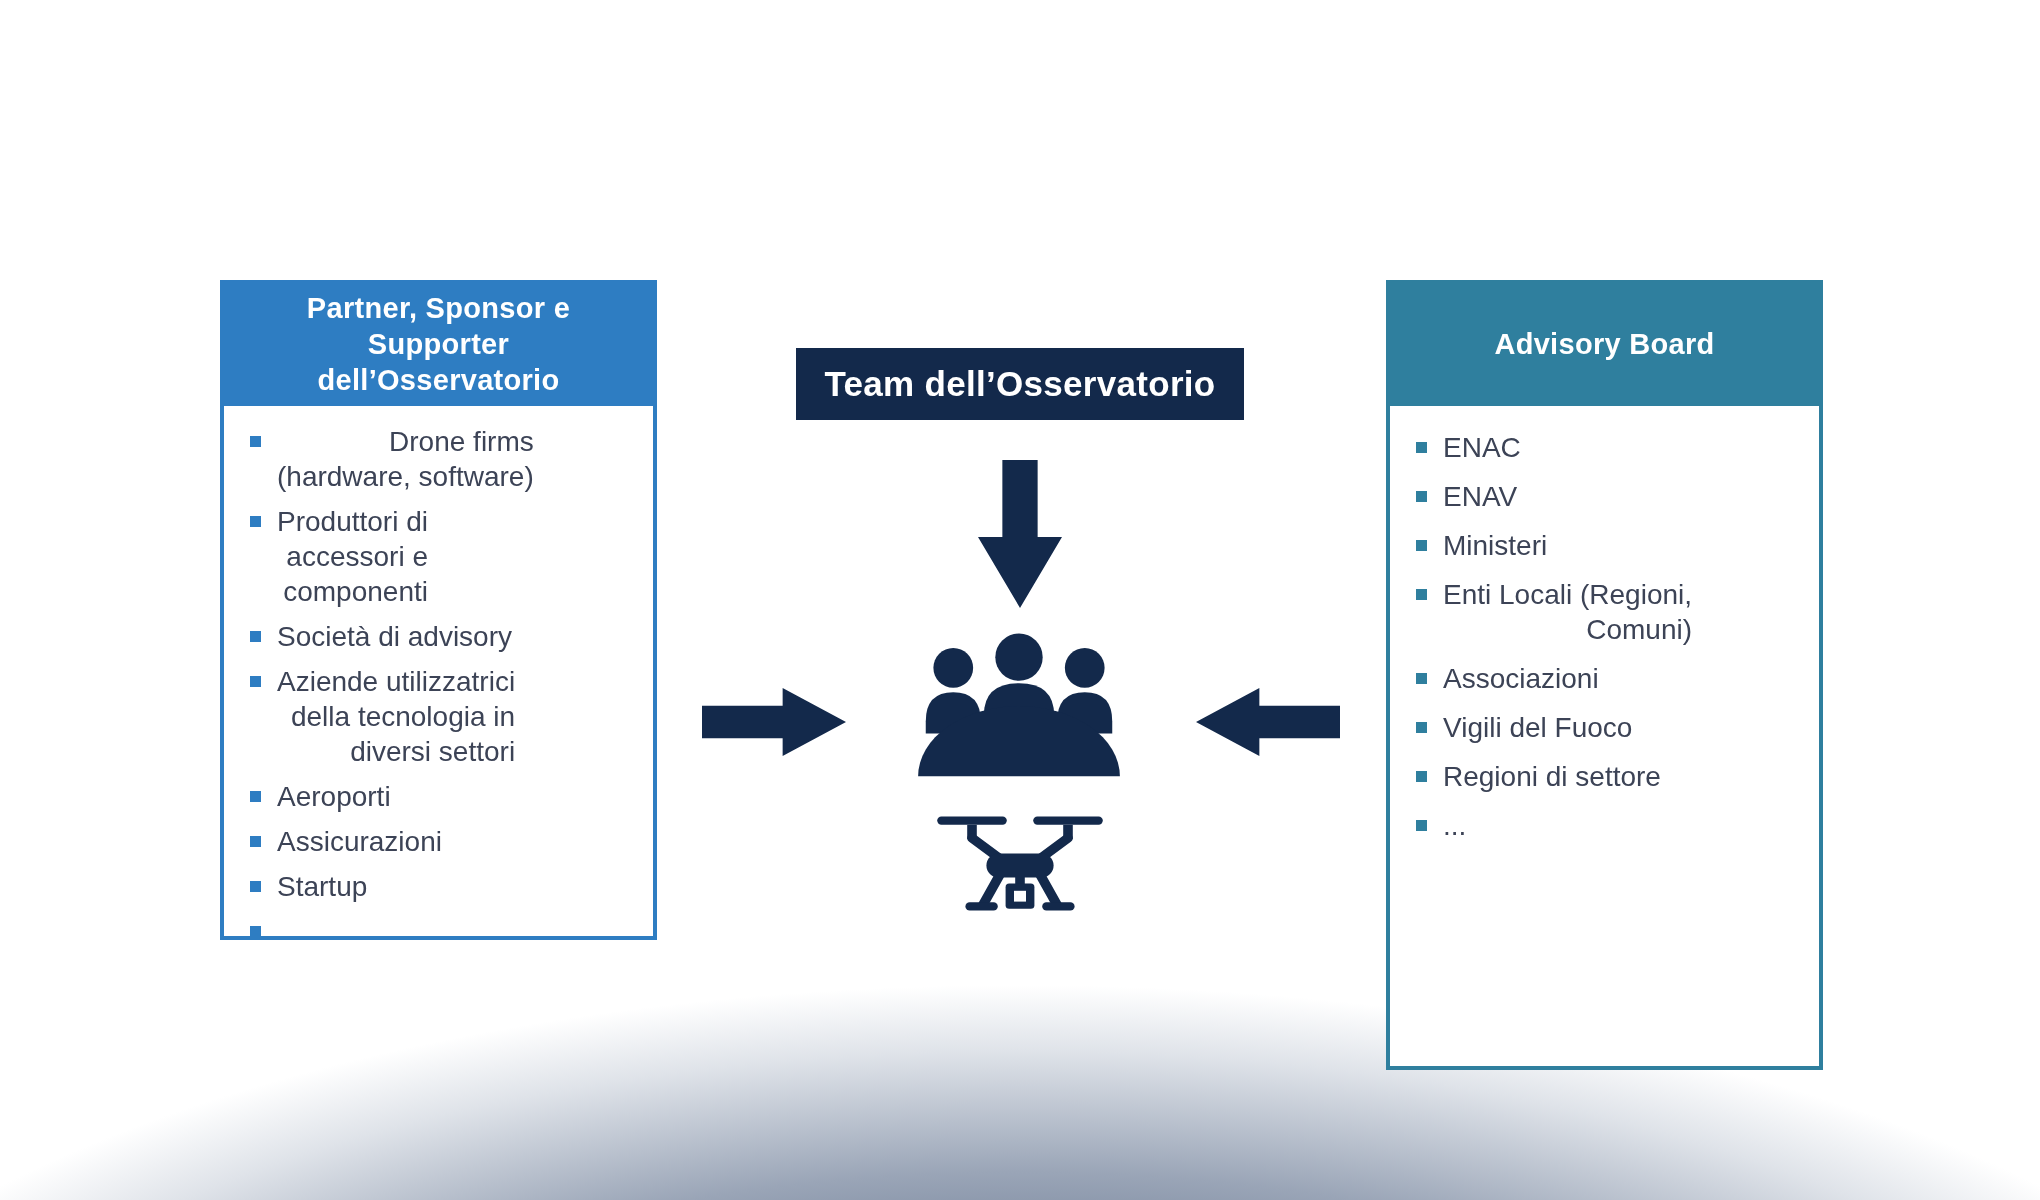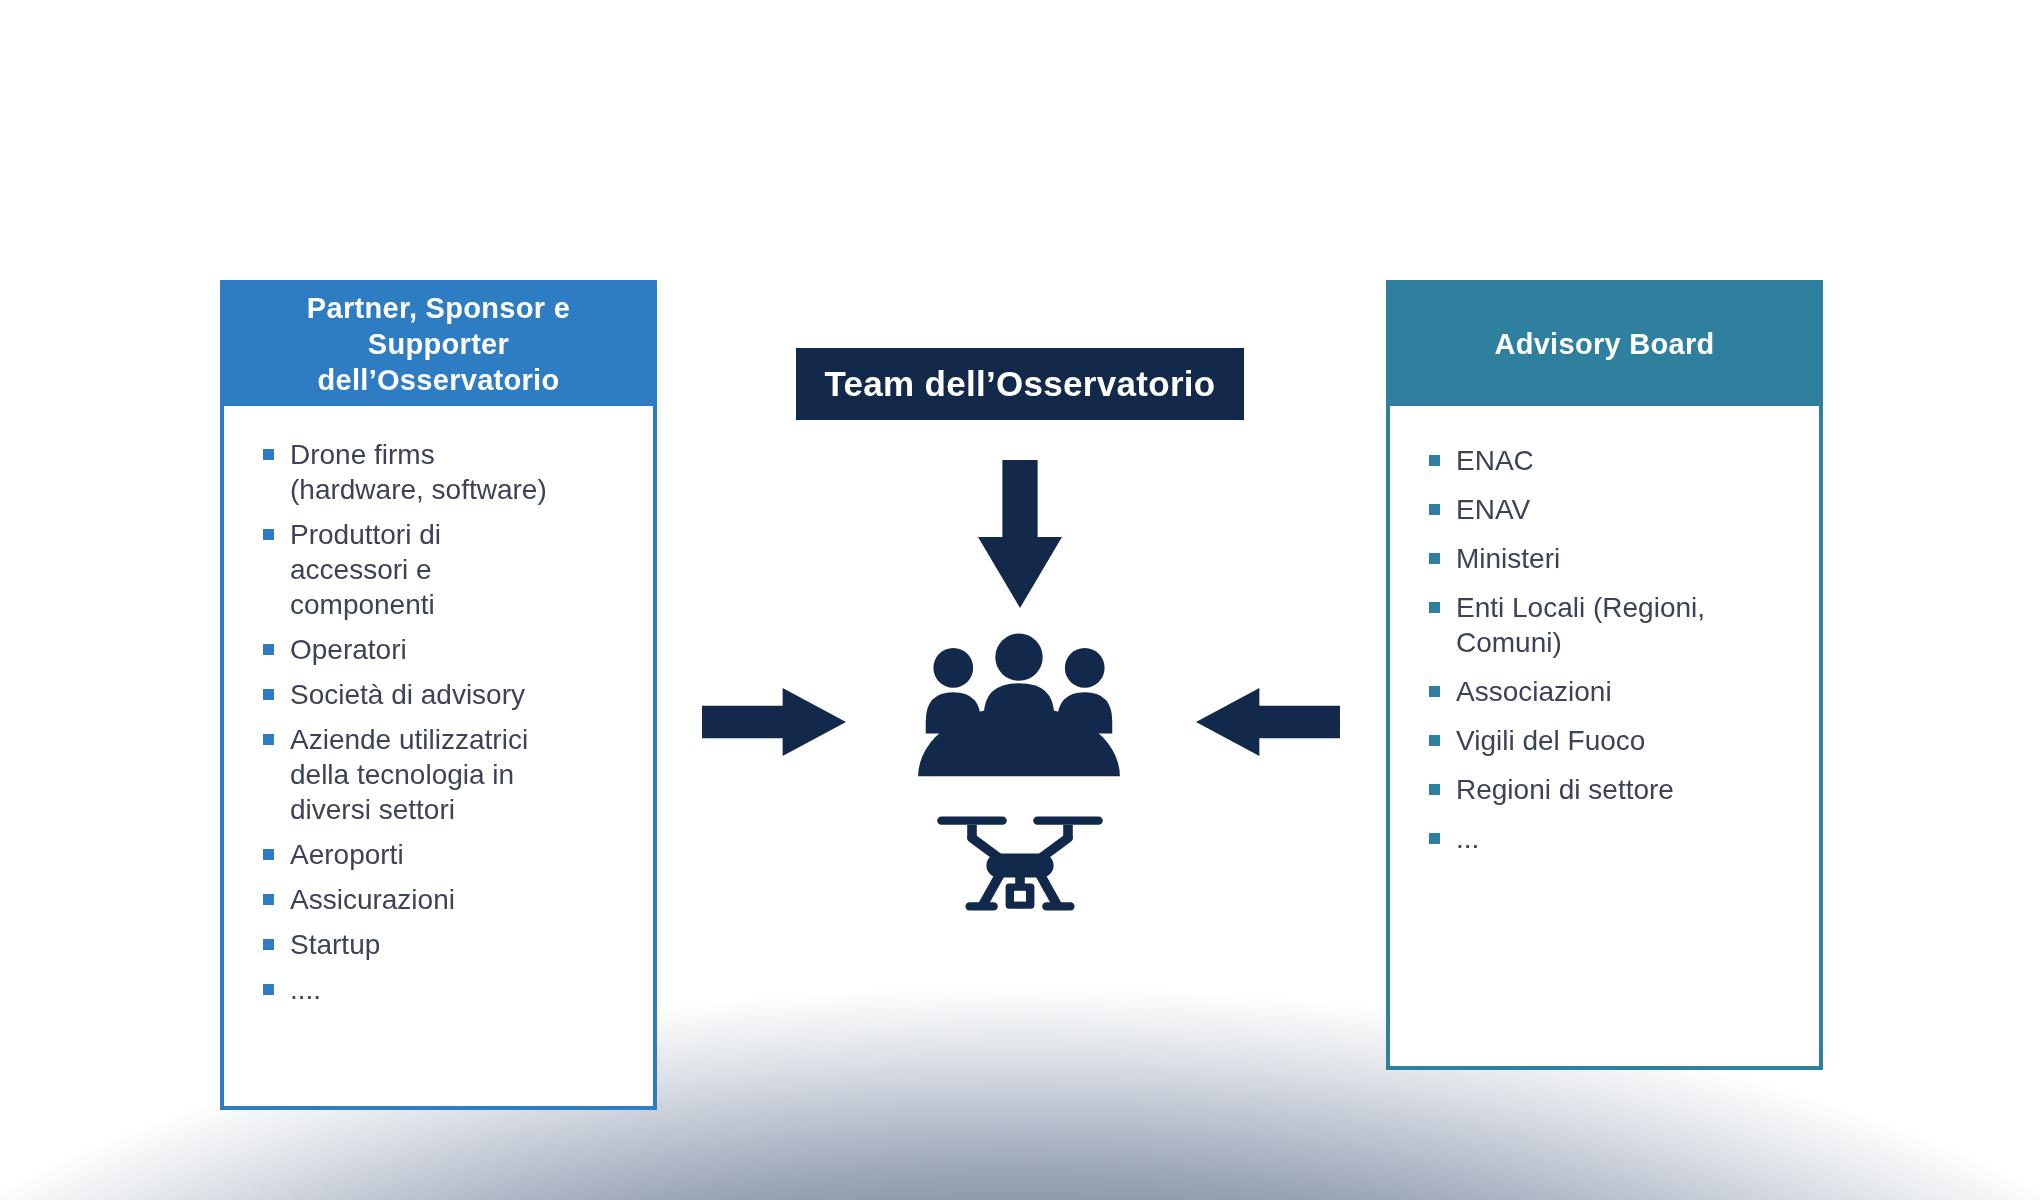--- a/index.html
+++ b/index.html
@@ -20,35 +20,35 @@
     background:radial-gradient(closest-side,
       #35496b 0%, #5c6c87 38%, #9aa5b7 66%, #dfe3e9 88%, rgba(255,255,255,0) 100%);
     pointer-events:none;
   }
 
   
   .panel{
     position:absolute;background:#ffffff;
     display:flex;flex-direction:column;box-sizing:border-box;
   }
-  .panel.left{left:220px;top:280px;width:437px;height:830px;border:4px solid var(--blue,#2e7dc2);}
+  .panel.left{left:220px;top:280px;width:437px;height:660px;border:4px solid var(--blue,#2e7dc2);}
   .panel.right{left:1386px;top:280px;width:437px;height:790px;border:4px solid var(--teal,#2f7f9e);}
 
   .panel-header{
     min-height:122px;box-sizing:border-box;padding:6px 14px;
     display:flex;align-items:center;justify-content:center;text-align:center;
     color:#ffffff;font-size:29px;font-weight:600;line-height:1.24;
     white-space:pre-line;letter-spacing:0.3px;
   }
   .panel.left  .panel-header{background:var(--blue,#2e7dc2);}
   .panel.right .panel-header{background:var(--teal,#2f7f9e);}
 
   .panel-list{
-    list-style:none;margin:13px;padding:18px 22px 10px 26px;
-    display:flex;flex-direction:column;gap:10px;overflow:hidden;flex:1;
+    list-style:none;margin:0;padding:18px 22px 10px 26px;
+    display:flex;flex-direction:column;gap:10px;overflow:hidden;flex:1;text-align:right;
   }
   .panel.right .panel-list{padding-top:24px;gap:14px;}
   .list-item{
     display:flex;align-items:flex-start;gap:16px;
     font-size:28px;line-height:1.25;color:var(--text,#3c4356);
     white-space:pre-line;overflow-wrap:break-word;
   }
   .bullet{
     flex:0 0 auto;width:11px;height:11px;margin-top:12px;
     background:var(--blue,#2e7dc2);
@@ -98,24 +98,20 @@
     <li class="list-item">
         <span class="bullet"></span>
         <span class="item-text">Drone firms
 (hardware, software)</span>
       </li>
         <li class="list-item">
         <span class="bullet"></span>
         <span class="item-text">Produttori di
 accessori e
 componenti</span>
-      </li>
-        <li class="list-item">
-        <span class="bullet"></span>
-        <span class="item-text">Operatori</span>
       </li>
         <li class="list-item">
         <span class="bullet"></span>
         <span class="item-text">Società di advisory</span>
       </li>
         <li class="list-item">
         <span class="bullet"></span>
         <span class="item-text">Aziende utilizzatrici
 della tecnologia in
 diversi settori</span>

